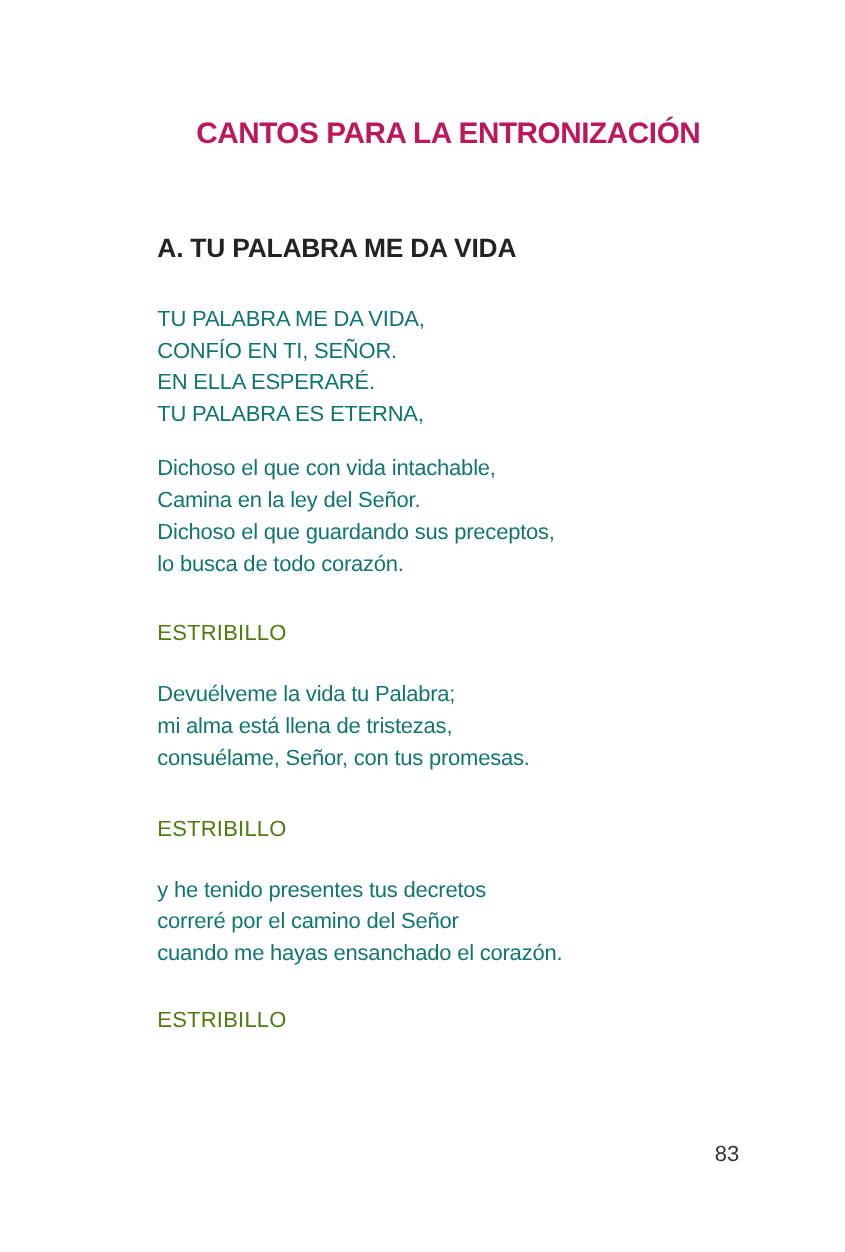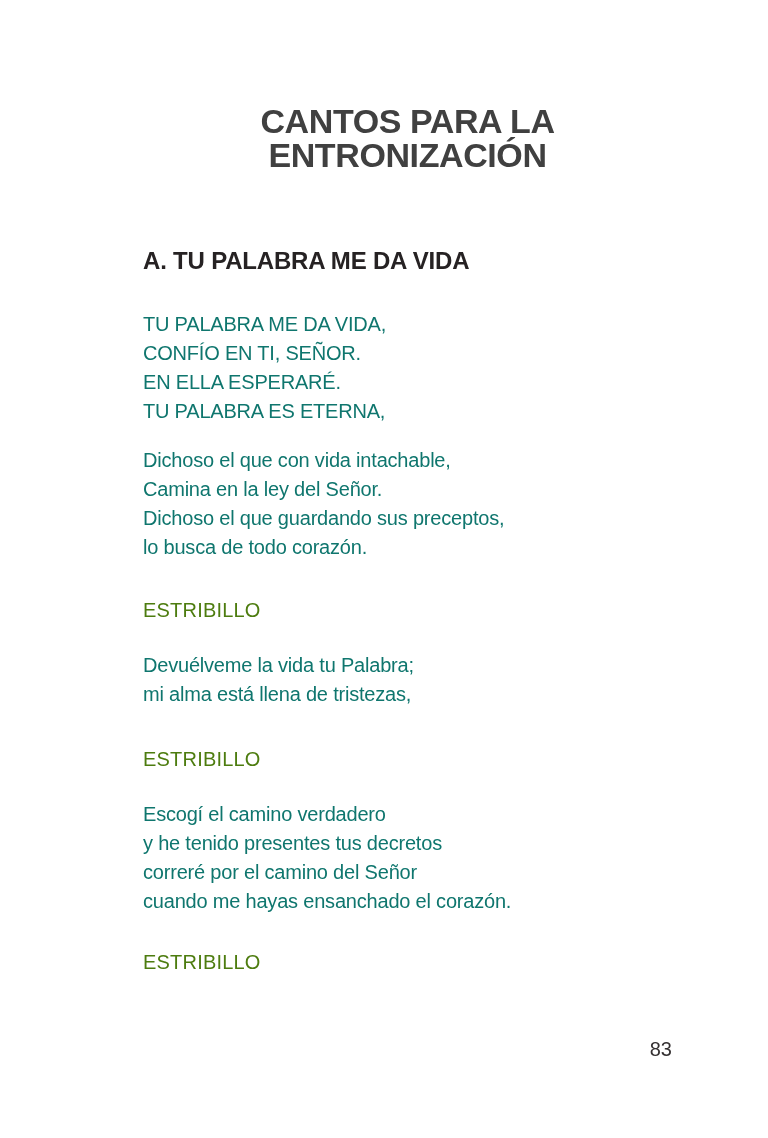--- a/index.html
+++ b/index.html
@@ -17,26 +17,26 @@
     color: #353132;
   }
   .content {
     position: absolute;
     top: 0;
     left: 143px;
     width: 529px;
   }
   .title {
     margin: 104px 0 0 0;
-    font-size: 34px;
+    font-size: 27px;
     line-height: 34px;
     font-weight: bold;
     letter-spacing: -0.4px;
     text-align: center;
-    color: #404040;
+    color: #be185d;
   }
   .song-heading {
     margin: 74px 0 0 0;
     font-size: 24px;
     line-height: 29px;
     font-weight: bold;
     letter-spacing: -0.2px;
     color: #262223;
   }
   .stanza {
@@ -95,26 +95,26 @@
       <span class="line">Camina en la ley del Señor.</span>
       <span class="line">Dichoso el que guardando sus preceptos,</span>
       <span class="line">lo busca de todo corazón.</span>
     </p>
 
     <p class="label mt-label1">ESTRIBILLO</p>
 
     <p class="stanza mt-stanza3">
       <span class="line">Devuélveme la vida tu Palabra;</span>
       <span class="line">mi alma está llena de tristezas,</span>
+      <span class="line">consuélame, Señor, con tus promesas.</span>
     </p>
 
     <p class="label mt-label2">ESTRIBILLO</p>
 
     <p class="stanza mt-stanza4">
-      <span class="line">Escogí el camino verdadero</span>
       <span class="line">y he tenido presentes tus decretos</span>
       <span class="line">correré por el camino del Señor</span>
       <span class="line">cuando me hayas ensanchado el corazón.</span>
     </p>
 
     <p class="label mt-label3">ESTRIBILLO</p>
 
   </div>
 
   <div class="page-number">83</div>

